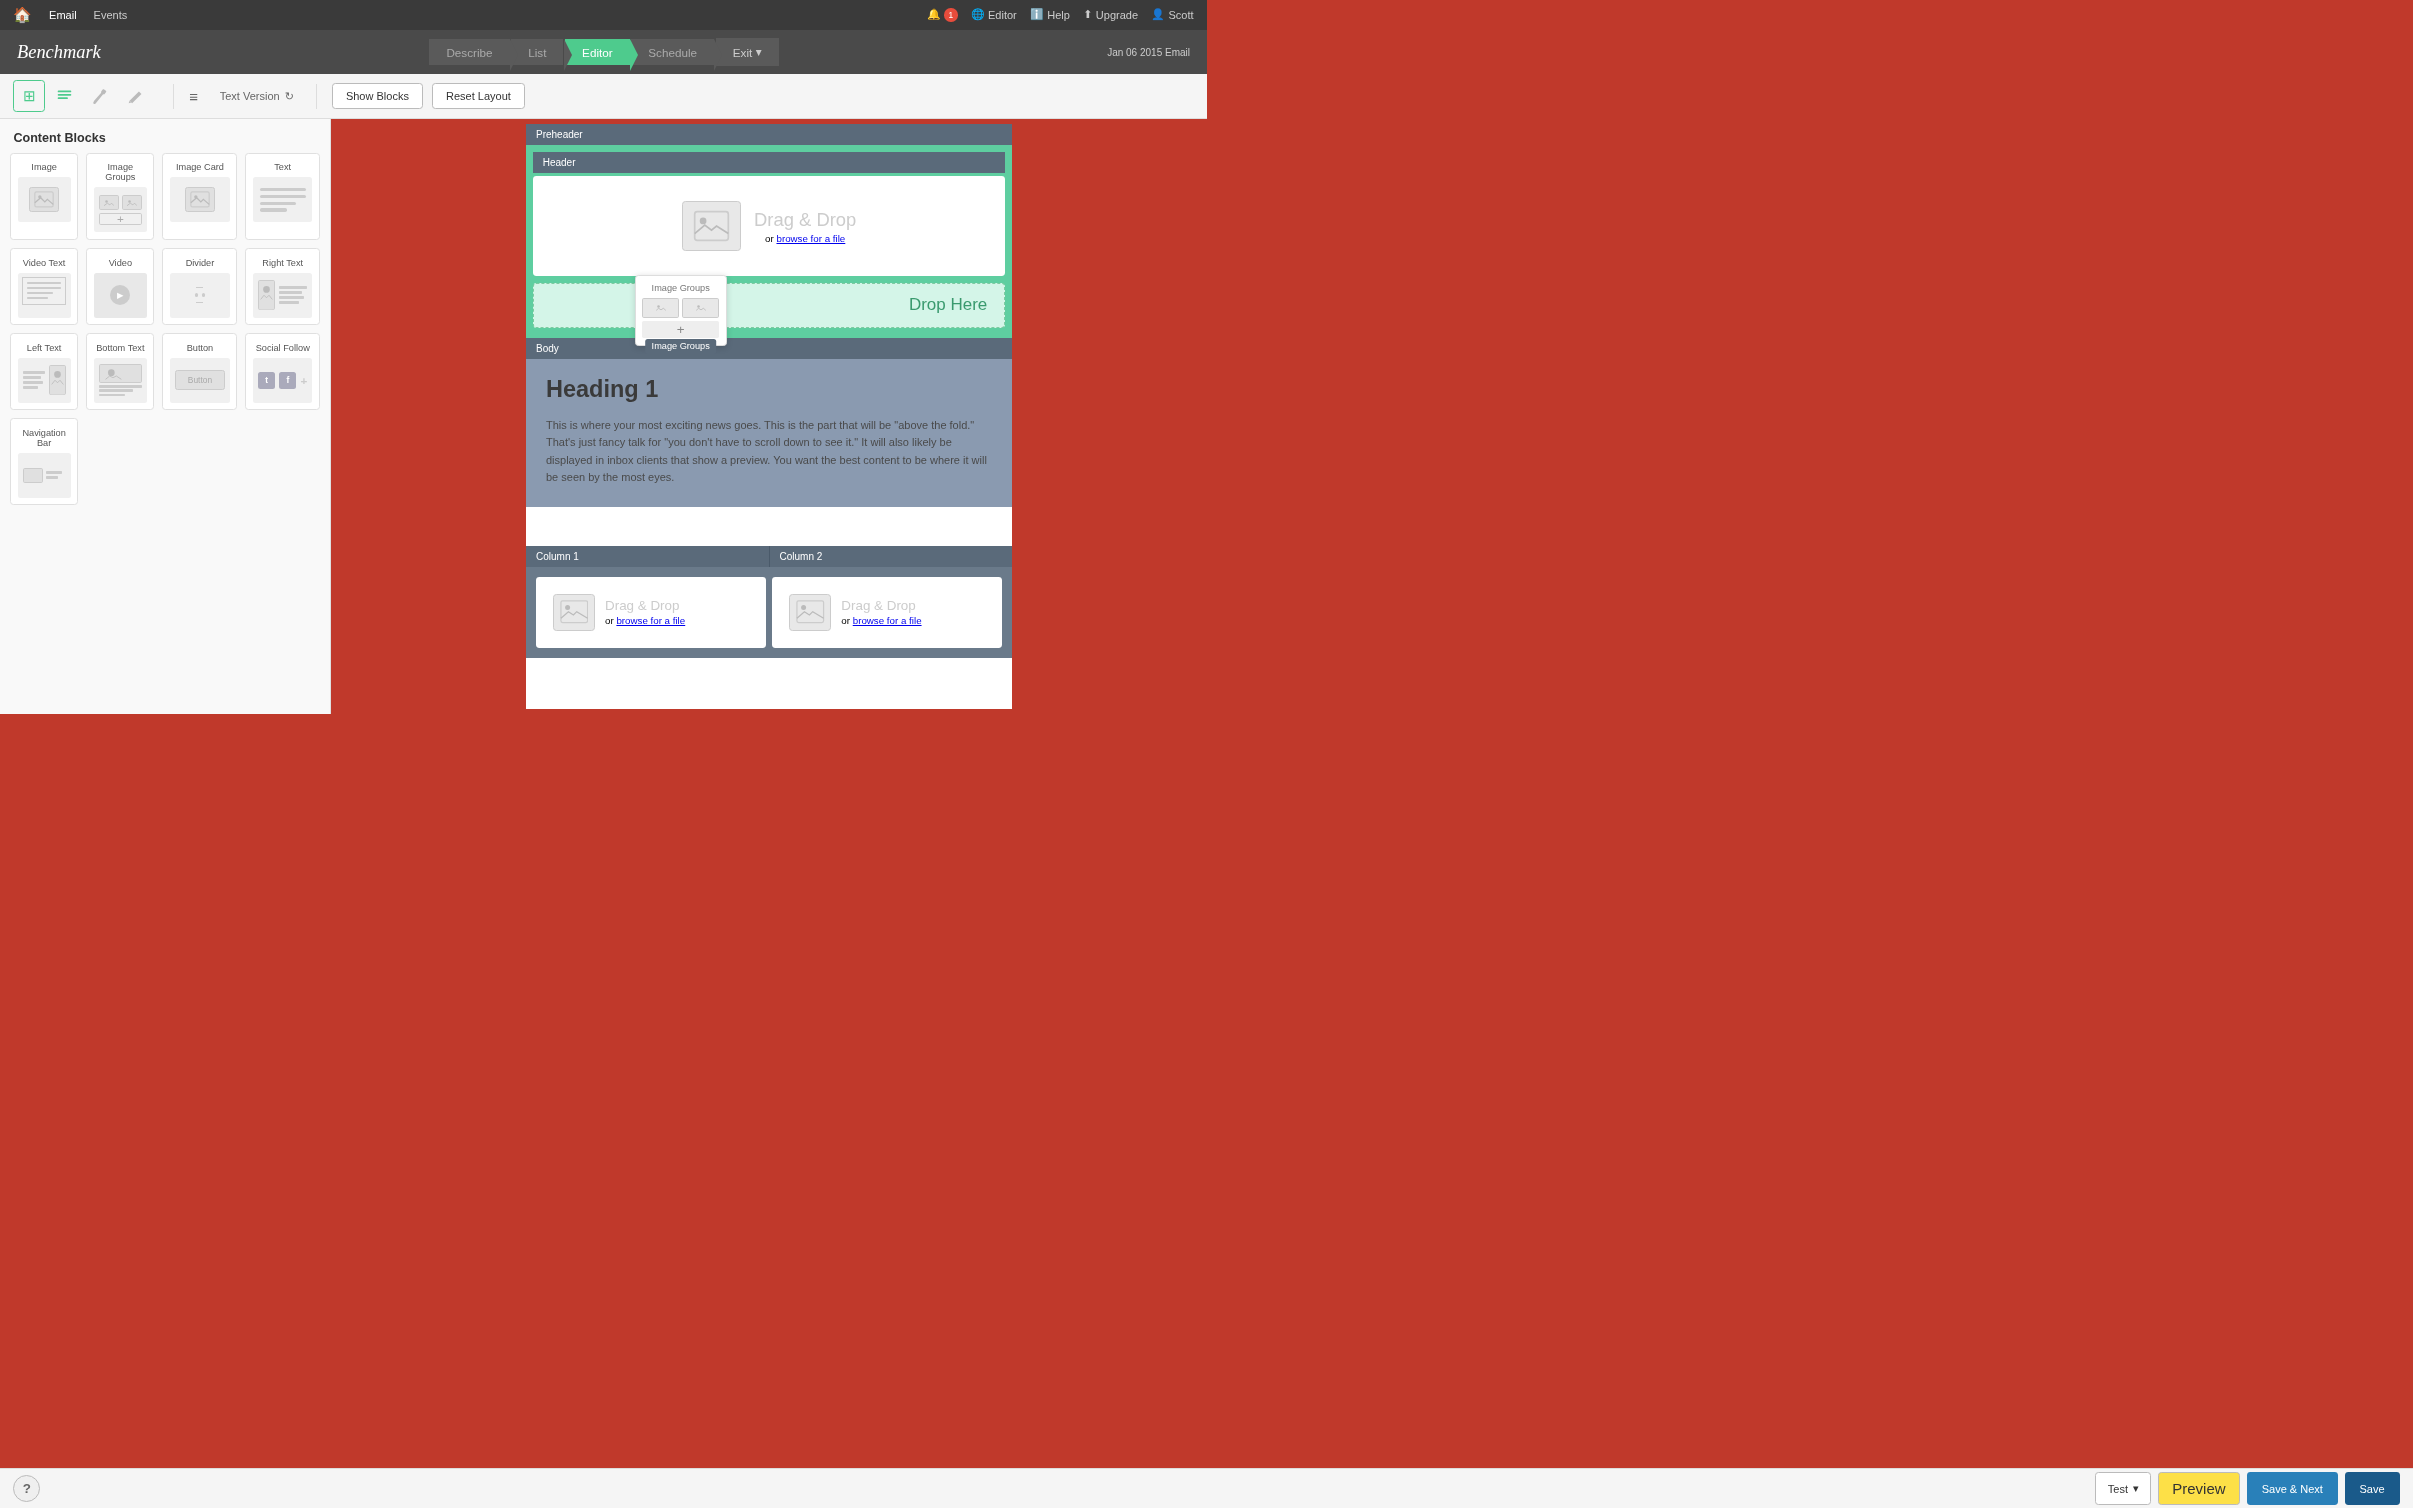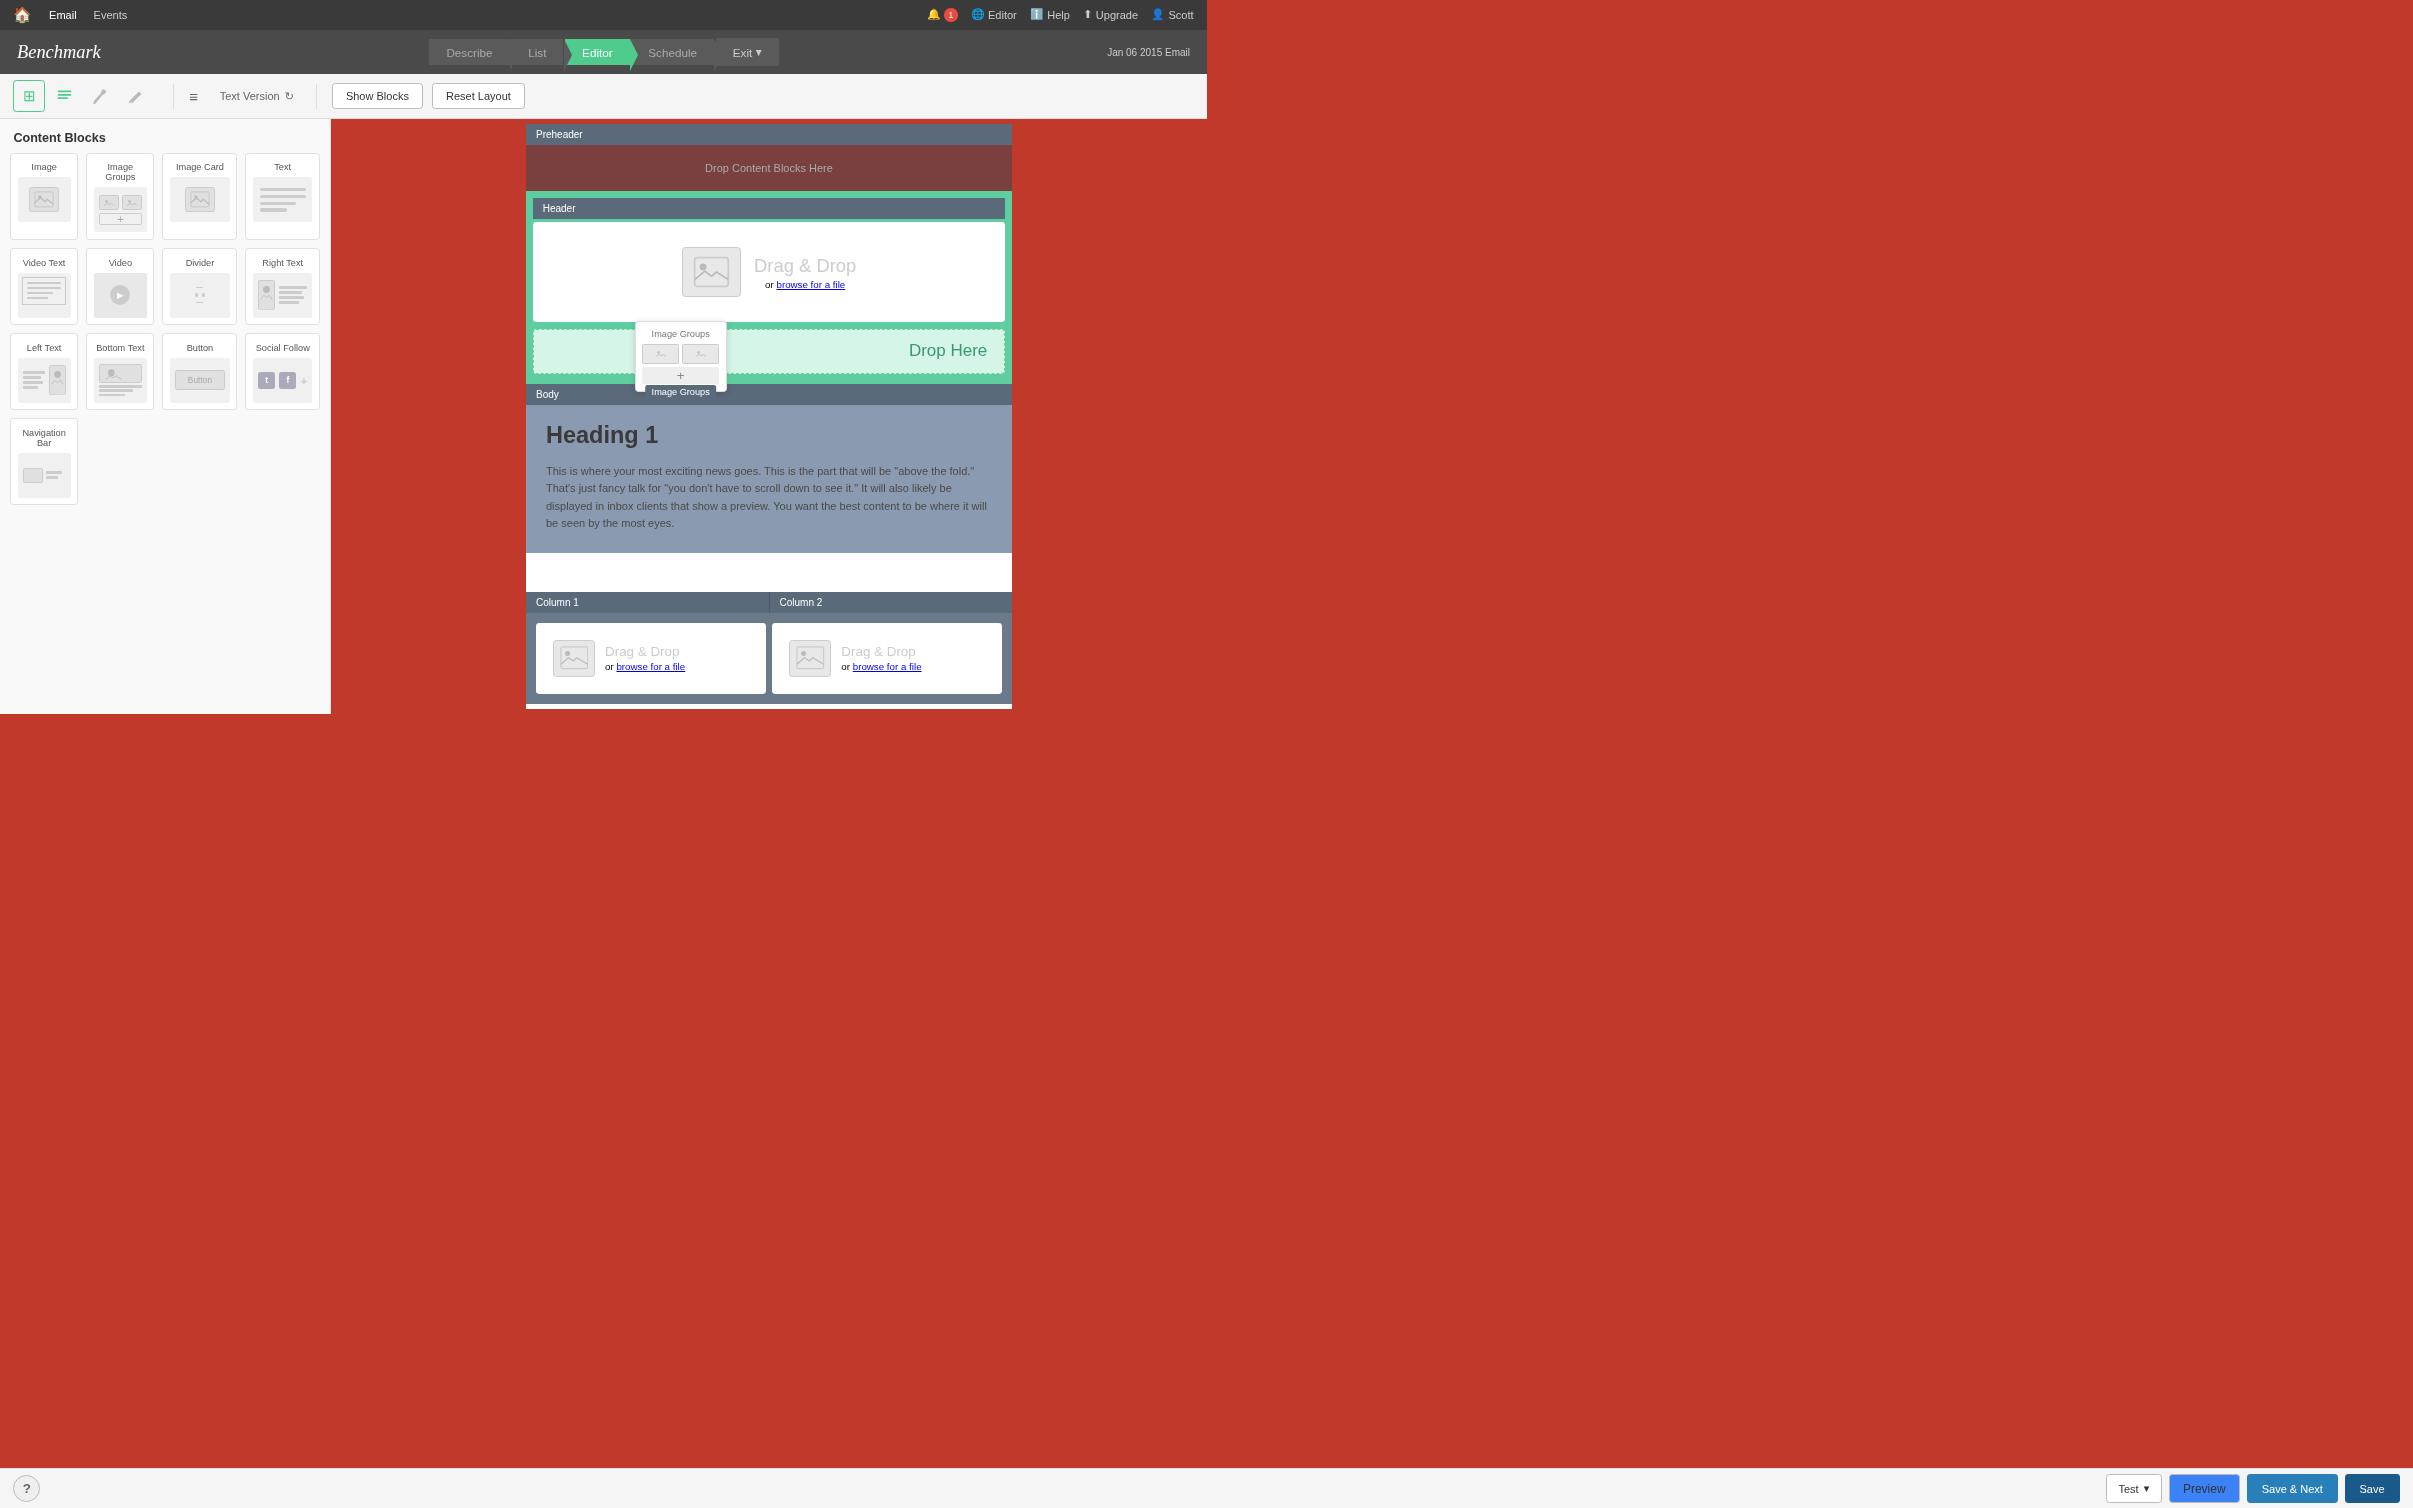--- a/index.html
+++ b/index.html
@@ -319,25 +319,25 @@
       background: #fff;
       border: 0.8px solid #bbb;
       border-radius: 3.4px;
       padding: 6.7px 11.7px;
       font-size: 11px;
       cursor: pointer;
       color: #333;
       display: flex; align-items: center; gap: 5px;
     }
     .btn-preview {
-      background: #3b82f6;
+      background: #fde047;
       border: 0.8px solid #bbb;
       border-radius: 3.4px;
       padding: 6.7px 13.4px;
-      font-size: 12px;
+      font-size: 15px;
       cursor: pointer;
       color: #333;
     }
     .btn-save-next {
       background: #2980b9;
       color: #fff;
       border: none;
       border-radius: 3.4px;
       padding: 6.7px 15px;
       font-size: 11px;
@@ -720,23 +720,20 @@
         </div>
       </div>
 
     </div>
   </div>
 
   <div class="editor-area">
     <div class="email-canvas">
 
       <div class="section-header">Preheader</div>
-      <div class="preheader-area">
-        <span>Drop Content Blocks Here</span>
-      </div>
 
       <div class="header-section">
         <div class="section-header" style="background:#5a6a7a; margin-bottom:3.4px;">Header</div>
 
         <div class="header-drop-zone">
           <div class="drag-drop-area">
             <div class="image-placeholder-icon">
               <svg width="37" height="32" viewBox="0 0 44 38">
                   <rect x="2" y="2" width="40" height="34" rx="3" fill="#e8e8e8" stroke="#ccc" stroke-width="2"></rect>
                   <circle cx="12" cy="13" r="4" fill="#bbb"></circle>

